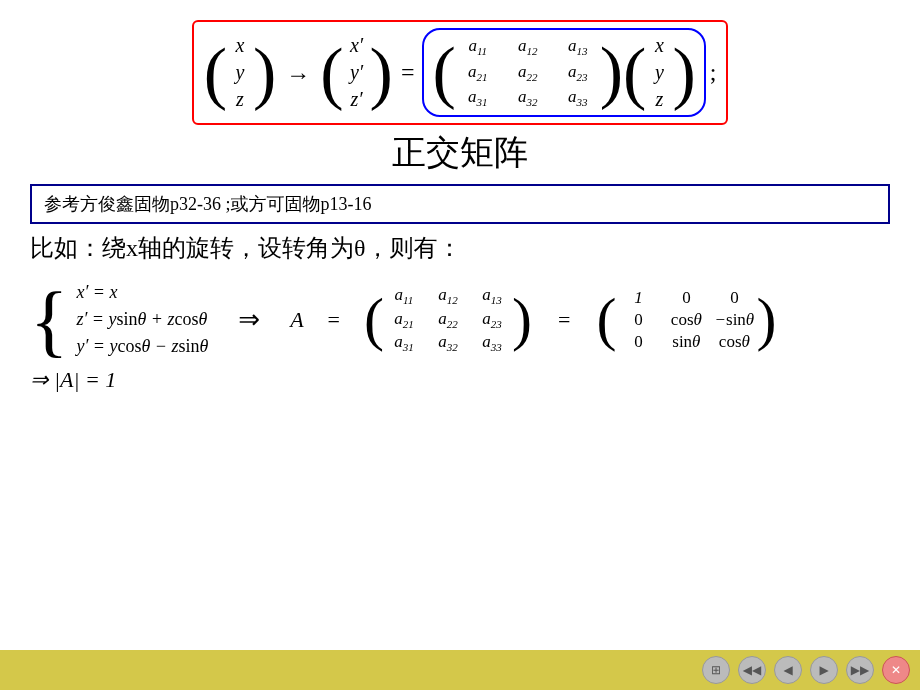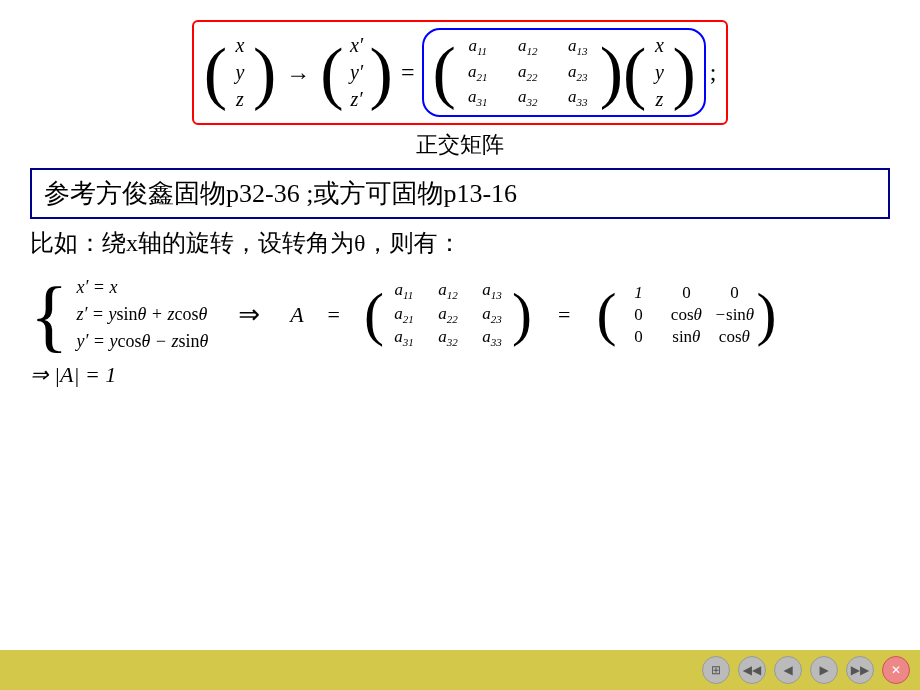--- a/index.html
+++ b/index.html
@@ -105,33 +105,33 @@
       border: 2px solid blue;
       border-radius: 18px;
       padding: 4px 8px;
       display: inline-flex;
       align-items: center;
     }
 
     
     .zhengjiaozhuzhen {
       text-align: center;
-      font-size: 22px;
+      font-size: 34px;
       color: #000;
       font-style: normal;
       font-family: 'SimSun', 'STSong', serif;
       margin-bottom: 8px;
     }
 
     
     .ref-box {
       border: 2px solid #00008b;
       padding: 6px 12px;
       margin: 6px 10px;
-      font-size: 26px;
+      font-size: 18px;
       font-style: normal;
       font-family: 'SimSun', 'STSong', serif;
       color: #000;
     }
 
     
     .example-text {
       font-size: 24px;
       font-family: 'SimSun', 'STSong', serif;
       color: #000;

